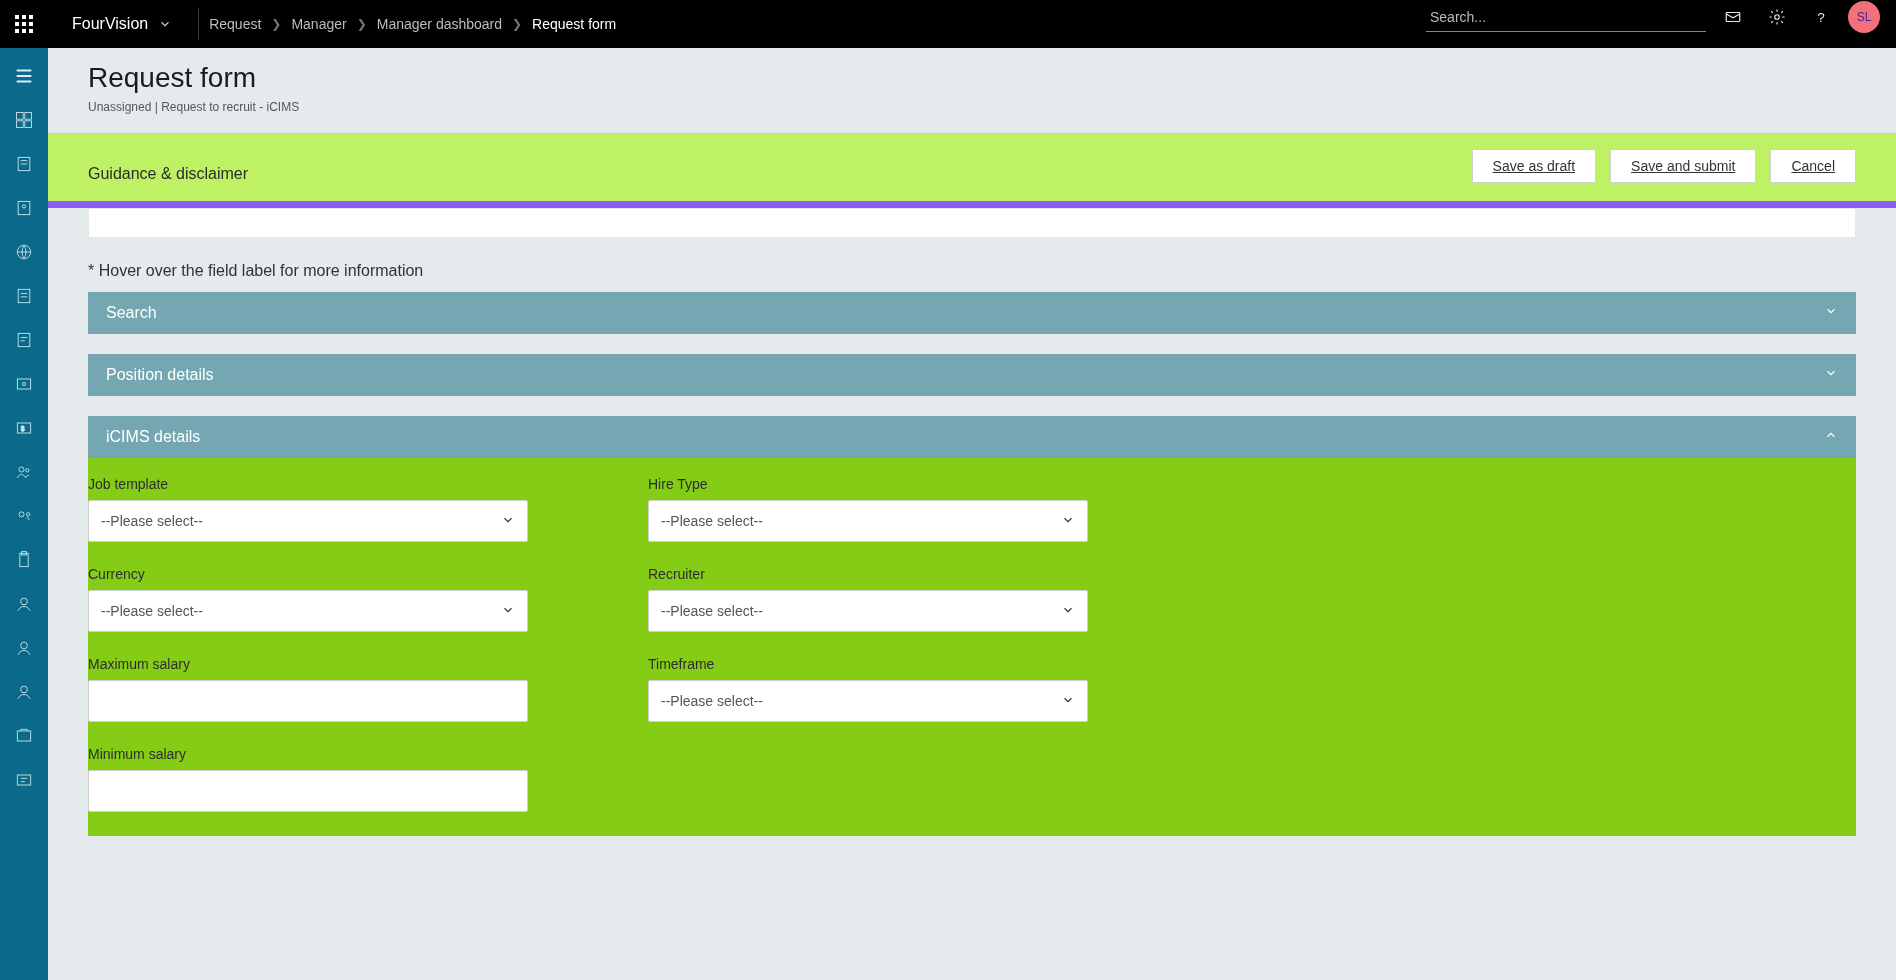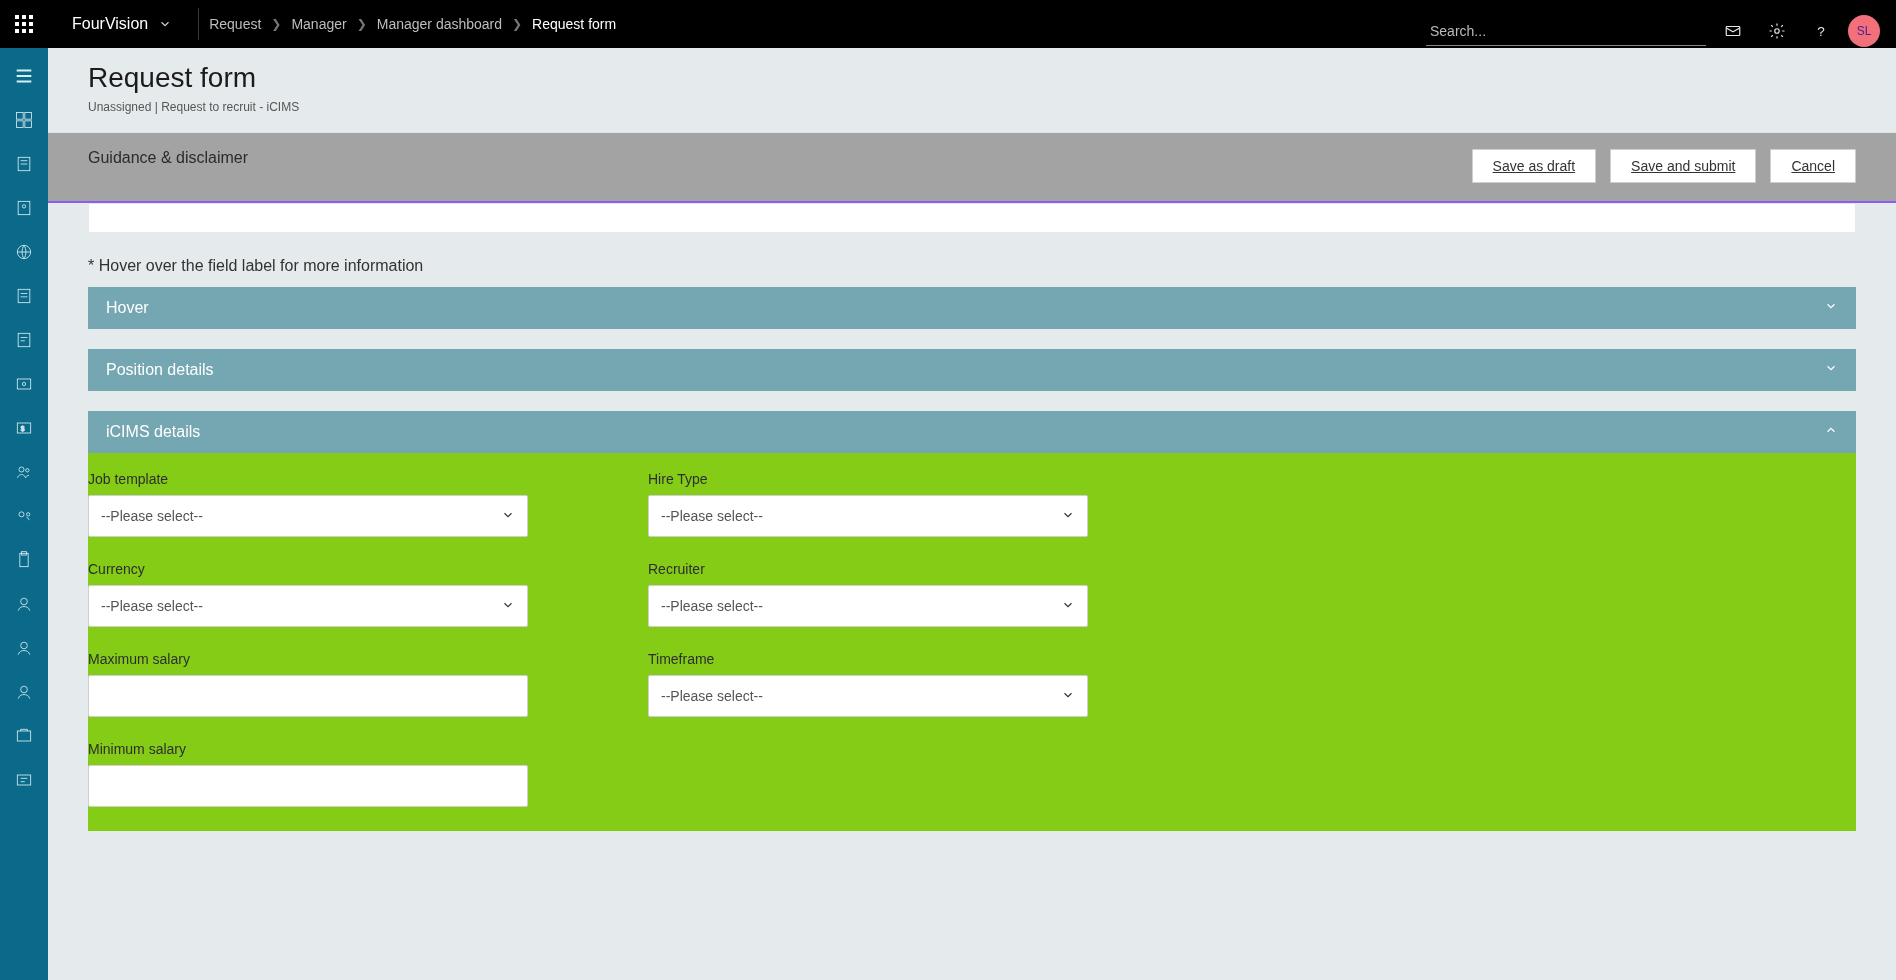--- a/index.html
+++ b/index.html
@@ -12,21 +12,21 @@
     height: 980px;
     overflow: hidden;
   }
 
   
   .topbar {
     height: 48px;
     background: #000;
     color: #fff;
     display: flex;
-    align-items: flex-end;
+    align-items: flex-start;
     padding: 0 8px 0 0;
   }
   .topbar-left { display: flex; align-items: center; height: 100%; }
   .waffle {
     width: 48px; height: 48px; display: flex; align-items: center; justify-content: center;
   }
   .waffle svg { width: 18px; height: 18px; }
   .company-pill {
     display:flex; align-items:center; gap:10px;
     padding: 0 16px 0 24px; height:48px; font-size: 16px; font-weight: normal;
@@ -75,24 +75,24 @@
   .main { flex:1; display:flex; flex-direction:column; overflow:auto; }
   .hero {
     background:#e5eaec; border-bottom:1px solid #dfe3e5;
     padding: 14px 40px 18px 40px;
     display:flex; align-items:flex-start;
   }
   .hero .htitle { font-size:28px; font-weight:400; color:#1b1b1b; }
   .hero .hsub { font-size:12px; color:#565656; margin-top:6px; }
 
   .actionstrip {
-    background:#a3a3a3;
-    border-bottom:2px solid #8b5cf6;
+    background:#bef264;
+    border-bottom:7px solid #8b5cf6;
     padding: 16px 40px 18px 40px;
-    display:flex; align-items:flex-start;
+    display:flex; align-items:flex-end;
   }
   .actionstrip .gd { font-size:16px; color:#2b2b2b; }
   .actionstrip .btns { margin-left:auto; display:flex; gap:14px; }
   .btn {
     border:1px solid #cfcfcf; background:#fff; color:#333;
     padding:8px 20px; font-size:14px; cursor:pointer; border-radius:1px;text-decoration:underline;
   }
 
   .body {
     padding: 0 40px 40px 40px;
@@ -325,21 +325,21 @@
       </div>
     </div>
 
     <div class="body">
       <div class="whiteblock"></div>
 
       <div class="hint">* Hover over the field label for more information</div>
 
       <div class="panel">
         <div class="panel-header">
-          <span>Hover</span>
+          <span>Search</span>
           <span class="chev">
             <svg class="chev-svg" viewBox="0 0 24 24">
                 <path d="M6 9l6 6 6-6" stroke="#fff" stroke-width="2" fill="none"></path>
               </svg>
           </span>
         </div>
       </div>
 
       <div class="panel">
         <div class="panel-header">

